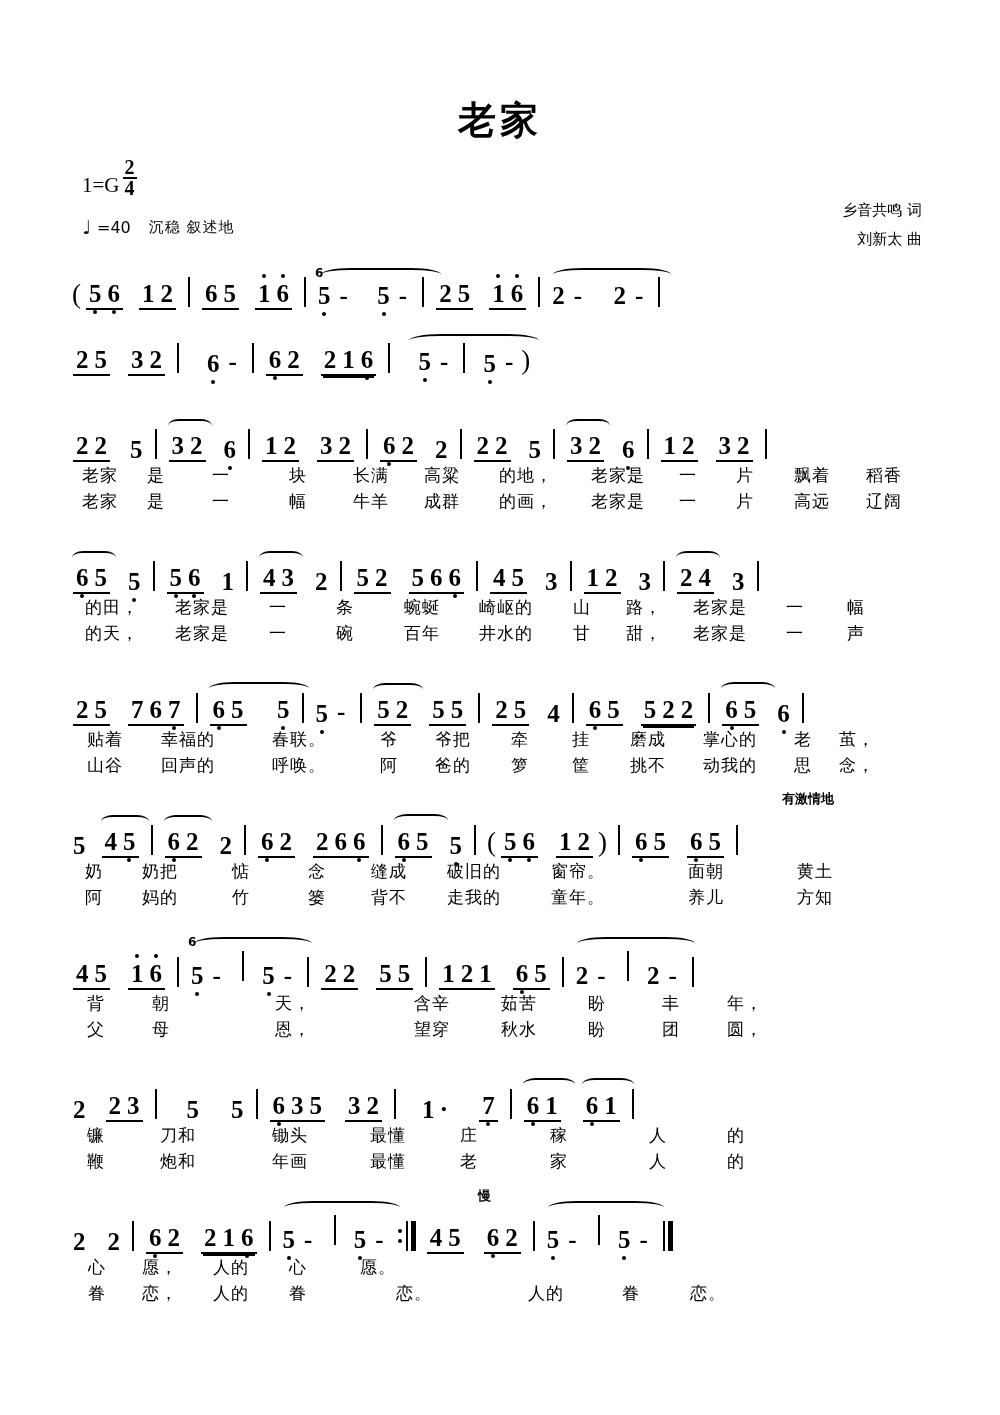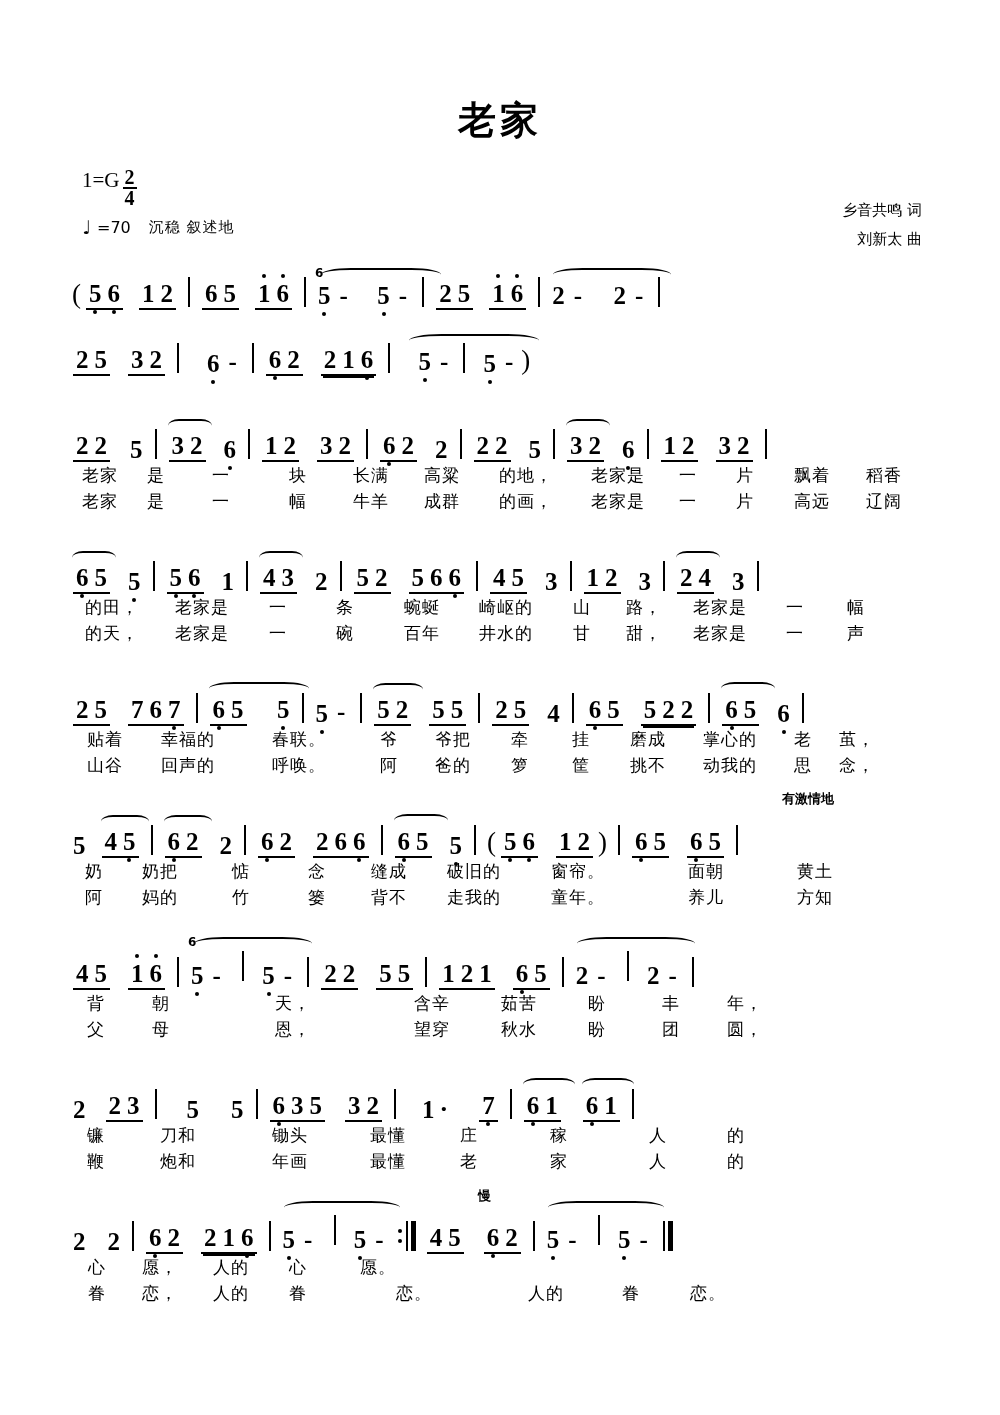--- a/index.html
+++ b/index.html
@@ -37,21 +37,21 @@
   }
   .key-block {
     position: absolute;
     left: 82px;
     top: 0;
     font-size: 21px;
     font-family: "Liberation Serif", serif;
   }
   .key-line {
     display: flex;
-    align-items: flex-start;
+    align-items: flex-end;
     height: 30px;
   }
   .frac {
     display: inline-flex;
     flex-direction: column;
     align-items: center;
     line-height: 0.95;
     margin-left: 3px;
     font-size: 20px;
     font-weight: bold;
@@ -209,21 +209,21 @@
       <div class="key-line">
         <span>1=G</span>
         <span class="frac">
           <span class="num">2</span>
           <span class="den">4</span>
         </span>
       </div>
     </div>
     <div class="tempo-line">
       <span class="note-glyph">♩</span>
-      <span>=70</span>
+      <span>=40</span>
       <span class="mood">沉稳 叙述地</span>
     </div>
     <div class="credits">
       <div>乡音共鸣 词</div>
       <div>刘新太 曲</div>
     </div>
   </div>
 
   <div class="system">
     <div class="notes">

